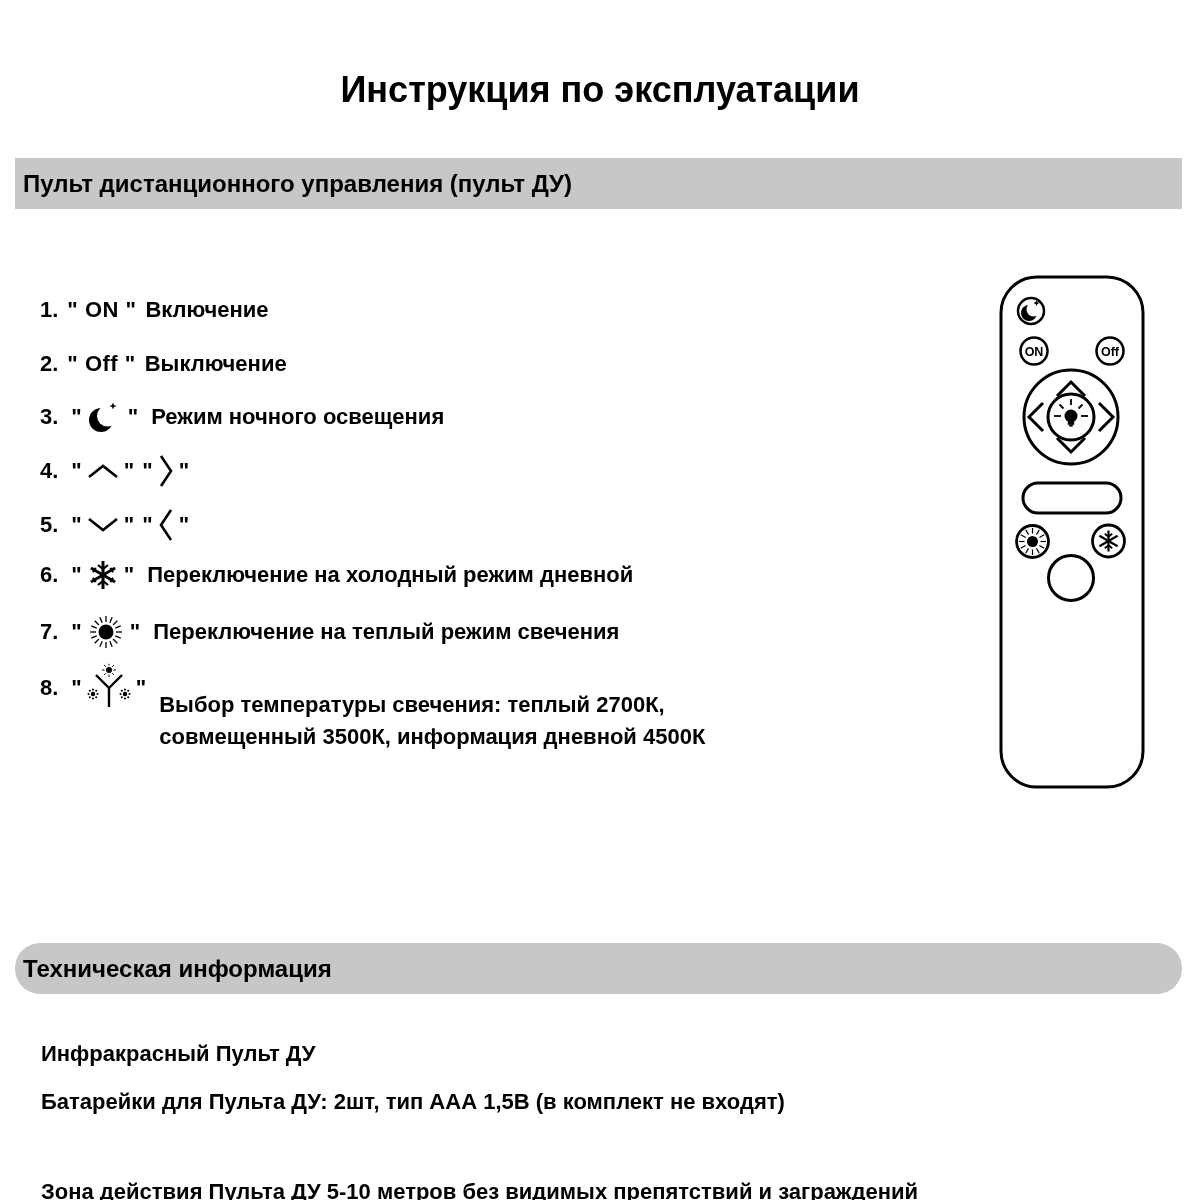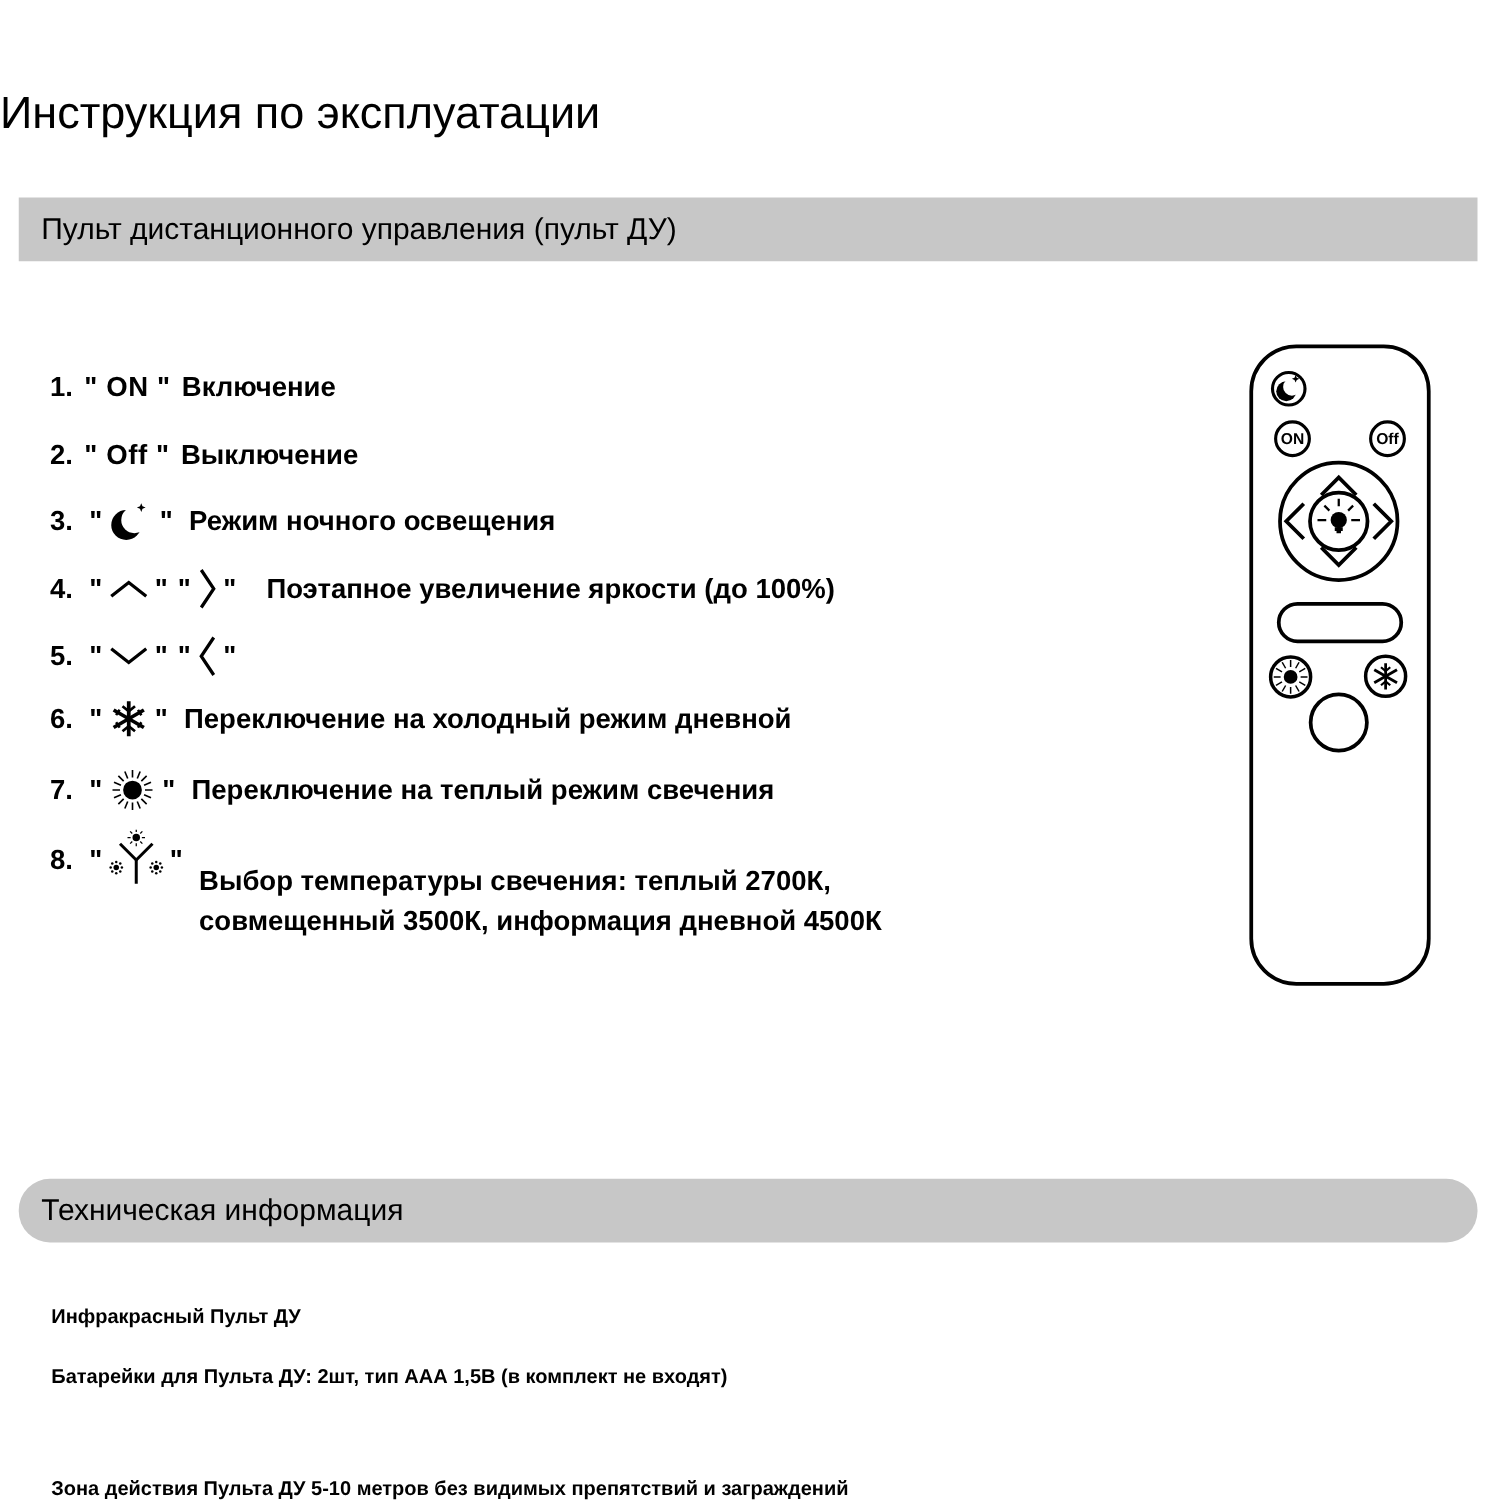--- a/index.html
+++ b/index.html
@@ -3,45 +3,45 @@
 <meta charset="utf-8">
 <style>
   html,body{margin:0;padding:0;}
   body{
     width:1200px;height:1200px;position:relative;overflow:hidden;
     background:#ffffff;color:#000000;
     font-family:"Liberation Sans", sans-serif;
   }
   .page-title{
     position:absolute;top:70px;left:0;width:1200px;
-    text-align:left;font-size:36px;font-weight:normal;line-height:40px;
+    text-align:center;font-size:36px;font-weight:bold;line-height:40px;
   }
   .bar{
     position:absolute;left:15px;width:1167px;height:51px;
     background:#c7c7c7;display:flex;align-items:center;
-    padding-left:18px;box-sizing:border-box;
-    font-size:24px;font-weight:normal;
+    padding-left:8px;box-sizing:border-box;
+    font-size:24px;font-weight:bold;
   }
   #bar-remote{top:158px;}
   #bar-tech{top:943px;border-radius:25px;}
   .row{
     position:absolute;left:40px;display:flex;align-items:center;
     font-size:22px;font-weight:bold;white-space:nowrap;line-height:32px;
   }
   .num{margin-right:9px;}
   .lbl{letter-spacing:0.5px;}
   .q{margin:0 4px;}
   .txt{margin-left:9px;}
   .txt-gap{margin-left:20px;}
   .row svg{display:block;}
   #item8{align-items:flex-start;}
   #item8 .prefix{display:flex;align-items:center;height:50px;}
   #item8 .lines{margin-left:9px;margin-top:26px;line-height:32px;}
   .tech-line{
-    position:absolute;left:41px;font-size:16px;font-weight:bold;line-height:32px;white-space:nowrap;
+    position:absolute;left:41px;font-size:22px;font-weight:bold;line-height:32px;white-space:nowrap;
   }
   #remote-illustration{position:absolute;left:995px;top:270px;}
   svg text{font-family:"Liberation Sans", sans-serif;}
 </style>
 </head>
 <body>
 
 <div class="page-title">Инструкция по эксплуатации</div>
 
 <div class="bar" id="bar-remote">
@@ -77,21 +77,20 @@
   <span class="q">"</span>
   <svg width="34" height="18" viewBox="0 0 34 18">
     <polyline points="3,15 17,4 31,15" fill="none" stroke="#000" stroke-width="2.6"></polyline>
   </svg>
   <span class="q">"</span>
   <span class="q">"</span>
   <svg width="18" height="38" viewBox="0 0 18 38">
     <polyline points="4,4 14,19 4,34" fill="none" stroke="#000" stroke-width="2.6"></polyline>
   </svg>
   <span class="q">"</span>
-  <span class="txt txt-gap">Поэтапное увеличение яркости (до 100%)</span>
 </div>
 
 <div class="row" style="top:506px">
   <span class="num">5.</span>
   <span class="q">"</span>
   <svg width="34" height="18" viewBox="0 0 34 18">
     <polyline points="3,3 17,14 31,3" fill="none" stroke="#000" stroke-width="2.6"></polyline>
   </svg>
   <span class="q">"</span>
   <span class="q">"</span>

